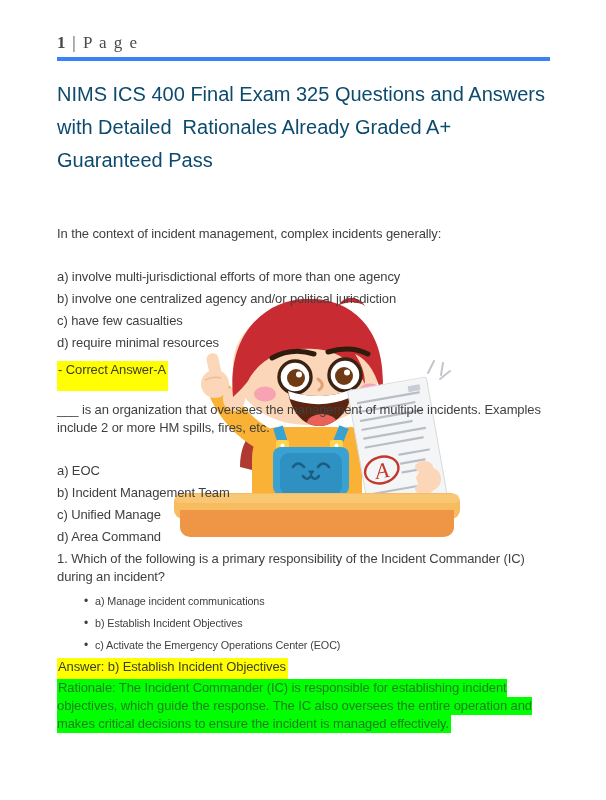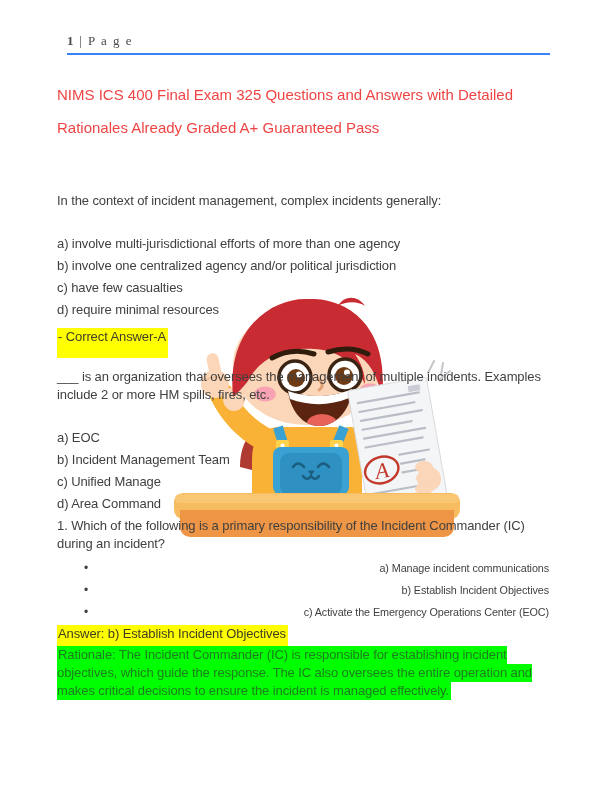--- a/index.html
+++ b/index.html
@@ -6,51 +6,51 @@
   .page{
     position:relative;
     width:606px;height:800px;
     background:#ffffff;
     font-family:"Liberation Sans",sans-serif;
     color:#3f3f3f;
     overflow:hidden;
   }
   
   .header{
-    position:absolute;top:33px;left:67px;right:56px;
-    border-bottom:2px solid #3b82f6;
+    position:absolute;top:33px;left:57px;right:56px;
+    border-bottom:4px solid #3b82f6;
     padding-bottom:4px;
     font-family:"Liberation Serif",serif;
-    font-size:13px;color:#4a4a4a;
+    font-size:17px;color:#4a4a4a;
     letter-spacing:1.5px;
   }
   .header .num{font-weight:bold;letter-spacing:1px;}
   
   .content{
     position:absolute;top:70px;left:57px;width:492px;
     z-index:2;
   }
   .title{
     width:505px;margin:8px 0 0 0;
-    font-size:15px;line-height:33px;font-weight:400;
-    color:#ef4444;
+    font-size:20px;line-height:33px;font-weight:400;
+    color:#0c4a6e;
     white-space:pre-wrap;
   }
   p{margin:0;font-size:13px;line-height:18px;letter-spacing:-0.1px;}
   .prompt{margin:0 0 25px 0;}
   .prompt-first{margin-top:48px;}
   .prompt-tight{margin-bottom:6px;}
   .option{margin:0 0 4px 0;}
   .answer-line{margin:9px 0 22px 0;}
   .answer-line-mid{margin:4px 0 4px 0;}
   .answer-line-last{margin:0 0 3px 0;}
   .hl-yellow{background:#ffff00;color:#3e3e28;padding:1px 2px 14px 1px;}
   .hl-green{background:#00ff00;color:#1e7d1e;padding:1px 2px 2px 1px;}
   .rationale{margin:0;}
-  ul.bullets{list-style:none;margin:0 0 0 0;padding:0;text-align:right;}
+  ul.bullets{list-style:none;margin:0 0 0 0;padding:0;}
   ul.bullets li{
     position:relative;
     padding-left:38px;margin:0 0 4px 0;
     font-size:10.8px;line-height:18px;letter-spacing:-0.1px;
   }
   ul.bullets li::before{
     content:"\2022";
     position:absolute;left:27px;top:0;
     font-size:12px;color:#3f3f3f;
   }

